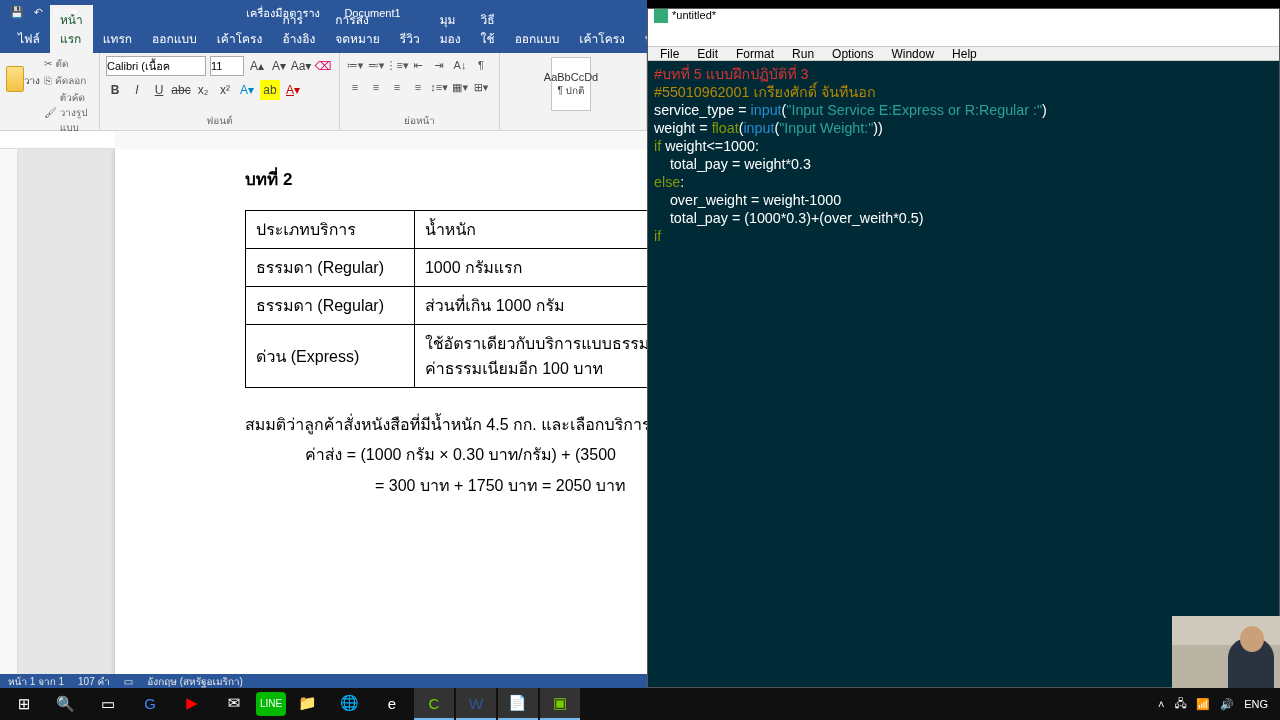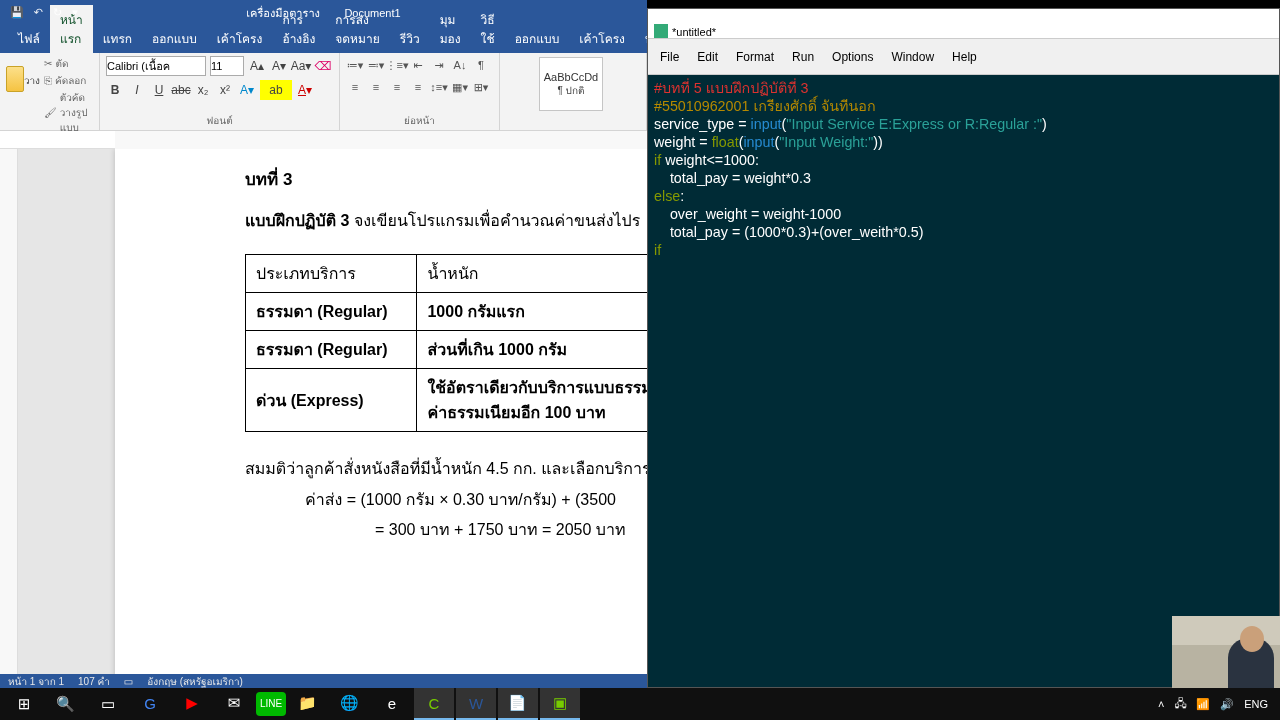--- a/index.html
+++ b/index.html
@@ -26,41 +26,41 @@
 .font{width:240px}
 .font .row{display:flex;gap:4px;align-items:flex-start;margin-bottom:4px}
 .font select,.font input{font-size:11px;height:20px;border:1px solid #ababab;background:#fff}
 .font .fname{width:100px}
 .font .fsize{width:34px}
 .font .btnlet{width:18px;height:20px;display:flex;align-items:center;justify-content:center;font-size:12px;border:1px solid transparent}
 .para{width:160px}
 .para .row{display:flex;gap:3px;align-items:center;margin-bottom:4px}
 .para .pb{width:18px;height:18px;display:flex;align-items:center;justify-content:center;font-size:11px;color:#555}
 .styles{flex:1;display:flex;align-items:center;padding:4px}
-.style-box{width:64px;height:54px;border:1px solid #c5c5c5;background:#fff;display:flex;flex-direction:column;align-items:center;justify-content:center;font-size:10px;margin-right:4px}
+.style-box{width:40px;height:54px;border:1px solid #c5c5c5;background:#fff;display:flex;flex-direction:column;align-items:center;justify-content:center;font-size:10px;margin-right:4px}
 .style-box .prev{font-size:11px;color:#333}
 .ruler-area{height:18px;background:#fff;border-bottom:1px solid #ddd;position:relative}
 .ruler{position:absolute;left:115px;right:0;top:0;height:18px;background:#f8f8f8;font-size:9px;color:#666;display:flex;align-items:center}
 .doc-area{position:absolute;left:0;right:0;top:149px;bottom:14px;background:#e6e6e6;overflow:hidden}
 .vruler{position:absolute;left:0;top:0;width:18px;bottom:0;background:#f8f8f8;border-right:1px solid #ddd}
 .page{position:absolute;left:115px;top:0;width:720px;background:#fff;box-shadow:0 0 6px rgba(0,0,0,.2);padding:10px 130px 40px;min-height:600px}
 .page h4{font-size:17px;font-weight:700;margin:6px 0 14px}
 .page p{font-size:16px;line-height:1.9;color:#000}
 .page .b{font-weight:700}
 table.svc{border-collapse:collapse;margin:18px 0 22px;width:100%}
-table.svc td,table.svc th{border:1px solid #000;padding:6px 10px;font-size:16px;text-align:left;font-weight:700}
+table.svc td,table.svc th{border:1px solid #000;padding:6px 10px;font-size:16px;text-align:left;font-weight:400}
 table.svc th{font-weight:400}
 .calc{margin-left:60px}
 .status{position:absolute;left:0;bottom:0;height:14px;width:647px;background:#2b579a;color:#e8e8e8;font-size:10px;display:flex;align-items:center;gap:14px;padding:0 8px}
 
 
 .editor{position:absolute;left:647px;top:8px;width:633px;height:680px;background:#002b36;border:1px solid #555}
-.editor-title{height:30px;background:#fff;border-bottom:1px solid #ccc;display:flex;align-items:flex-end;font-size:11px;padding:0 6px;gap:4px}
+.editor-title{height:38px;background:#fff;border-bottom:1px solid #ccc;display:flex;align-items:flex-start;font-size:11px;padding:0 6px;gap:4px}
 .editor-title .ico{width:14px;height:14px;background:#3a7;display:inline-block}
-.editor-menu{height:36px;background:#f0f0f0;border-bottom:1px solid #ccc;display:flex;align-items:center;font-size:12px;gap:2px;padding:0 4px}
+.editor-menu{height:14px;background:#f0f0f0;border-bottom:1px solid #ccc;display:flex;align-items:center;font-size:12px;gap:2px;padding:0 4px}
 .editor-menu span{padding:2px 8px}
 .code{padding:4px 6px;font-family:Consolas,monospace;font-size:14.3px;line-height:18px;color:#fff;white-space:pre}
 .c-red{color:#dc322f}
 .c-brown{color:#b58900}
 .c-green{color:#859900}
 .c-blue{color:#268bd2}
 .c-str{color:#2aa198}
 
 
 .taskbar{position:absolute;left:0;bottom:0;width:1280px;height:32px;background:#101010;display:flex;align-items:center;padding:0 4px;gap:2px}
@@ -144,21 +144,21 @@
             </div>
           <div class="btnlet">
               <u>U</u>
             </div>
           <div class="btnlet">
               <s>abc</s>
             </div>
           <div class="btnlet">x₂</div>
           <div class="btnlet">x²</div>
           <div class="btnlet" style="color:#08c">A▾</div>
-          <div class="btnlet" style="background:#ff0;width:32px">ab</div>
+          <div class="btnlet" style="background:#ff0;width:20px">ab</div>
           <div class="btnlet" style="color:#c00"><u>A</u>▾</div>
         </div>
       </div>
       <div class="label">ฟอนต์</div>
     </div>
 
     <div class="rgroup para">
       <div>
         <div class="row">
           <div class="pb">≔▾</div>
@@ -190,22 +190,21 @@
     </div>
   </div>
 
   <div class="ruler-area">
     <div class="ruler"></div>
   </div>
 
   <div class="doc-area">
     <div class="vruler"></div>
     <div class="page">
-      <h4>บทที่ 3</h4>
-      <p><span class="b">แบบฝึกปฏิบัติ 3 </span><span>จงเขียนโปรแกรมเพื่อคำนวณค่าขนส่งไปร</span></p>
+      <h4>บทที่ 2</h4>
       <table class="svc">
         <tbody>
             <tr>
               <th>ประเภทบริการ</th>
               <th>น้ำหนัก</th>
             </tr>
         <tr>
               <td>ธรรมดา (Regular)</td>
               <td>1000 กรัมแรก</td>
             </tr>

